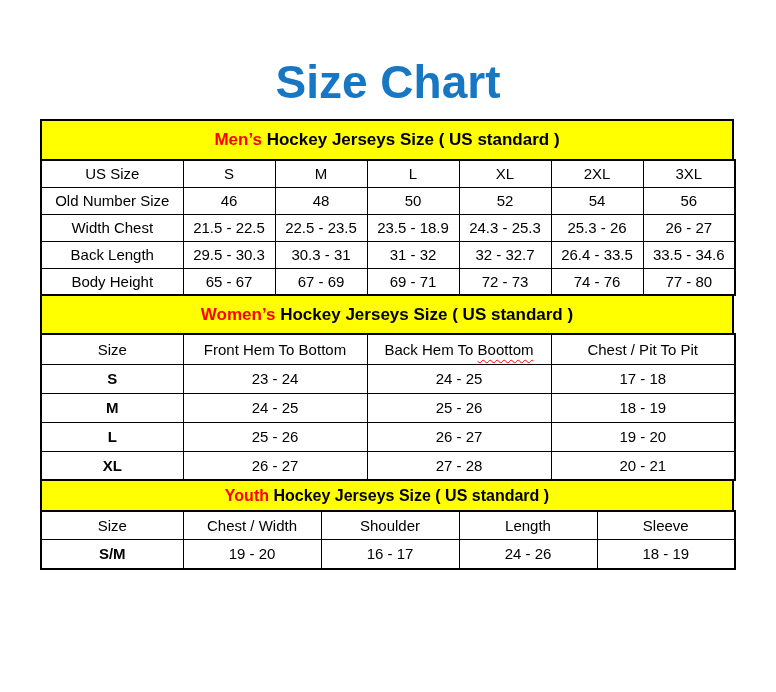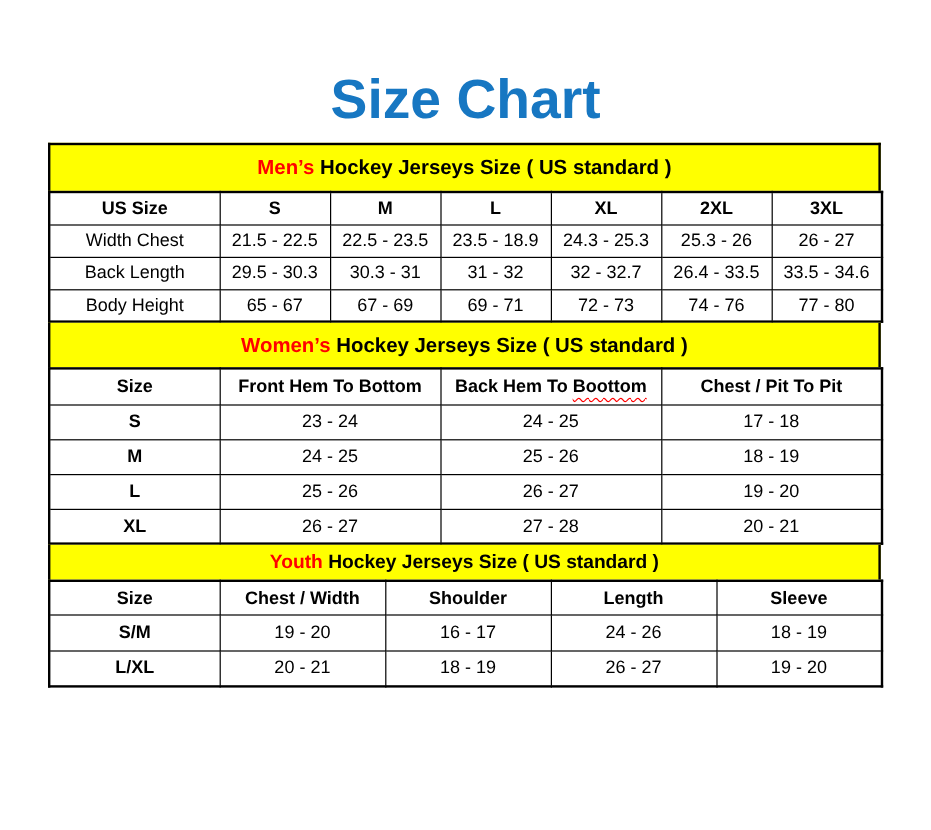--- a/index.html
+++ b/index.html
@@ -56,21 +56,21 @@
     border: 2px solid var(--line);
   }
   table.grid th, table.grid td {
     border: 1.5px solid var(--line);
     text-align: center;
     vertical-align: middle;
     padding: 0 2px;
     font-size: 15px;
     background: #fff;
   }
-  table.grid th { font-weight: bold; }
+  table.grid th { font-weight: normal; }
   td.row-head { font-weight: bold; }
 
   .sec-mens  col.c0 { width: 142px; }
   .sec-mens  col { width: 92px; }
   .sec-womens col.c0 { width: 142px; }
   .sec-womens col { width: 184px; }
   .sec-youth col.c0 { width: 142px; }
   .sec-youth col { width: 138px; }
 
   .sec-mens  th { height: 27px; }
@@ -115,20 +115,29 @@
               <th>US Size</th>
               <th>S</th>
               <th>M</th>
               <th>L</th>
               <th>XL</th>
               <th>2XL</th>
               <th>3XL</th>
             </tr>
           </thead>
           <tbody>
+            <tr>
+              <td>Old Number Size</td>
+              <td>46</td>
+              <td>48</td>
+              <td>50</td>
+              <td>52</td>
+              <td>54</td>
+              <td>56</td>
+            </tr>
             <tr>
               <td>Width Chest</td>
               <td>21.5 - 22.5</td>
               <td>22.5 - 23.5</td>
               <td>23.5 - 18.9</td>
               <td>24.3 - 25.3</td>
               <td>25.3 - 26</td>
               <td>26 - 27</td>
             </tr>
             <tr>
@@ -223,24 +232,17 @@
             </tr>
           </thead>
           <tbody>
             <tr>
               <td class="row-head">S/M</td>
               <td>19 - 20</td>
               <td>16 - 17</td>
               <td>24 - 26</td>
               <td>18 - 19</td>
             </tr>
-            <tr>
-              <td class="row-head">L/XL</td>
-              <td>20 - 21</td>
-              <td>18 - 19</td>
-              <td>26 - 27</td>
-              <td>19 - 20</td>
-            </tr>
           </tbody>
         </table>
       </section>
     </div>
 </main>
 
 </body></html>

